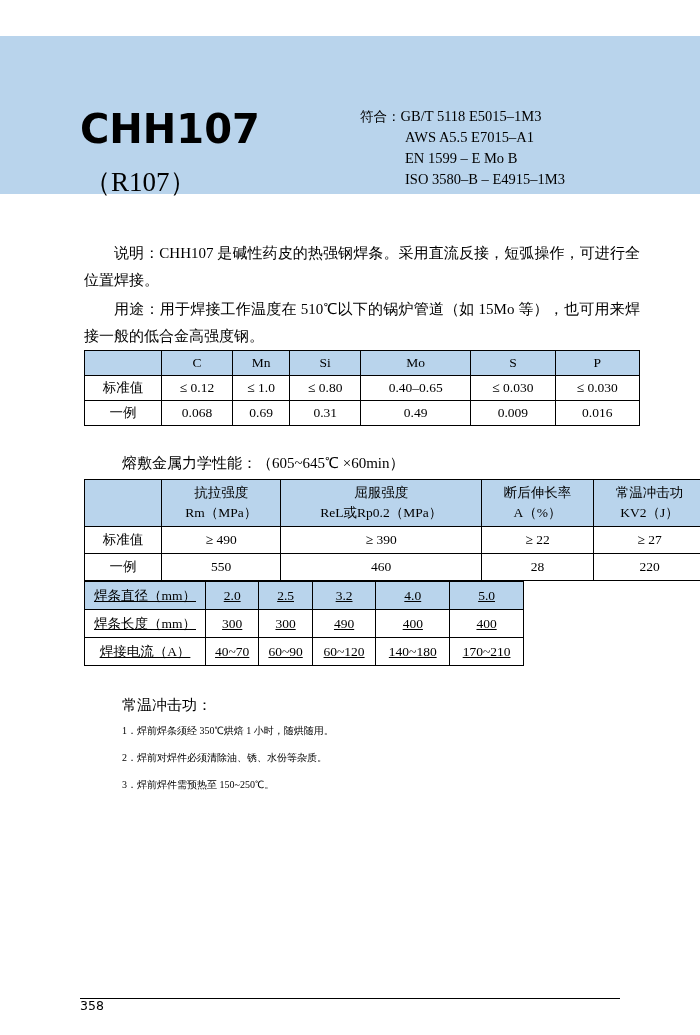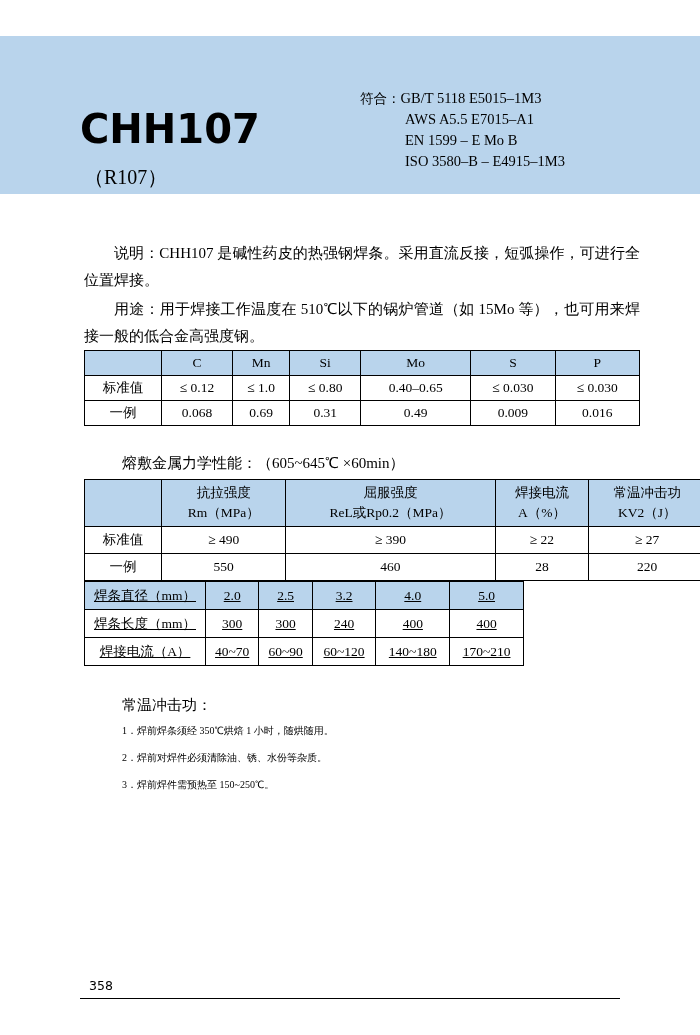--- a/index.html
+++ b/index.html
@@ -38,27 +38,27 @@
     font-family: "DejaVu Sans", sans-serif;
     font-weight: bold;
     font-size: 40px;
     letter-spacing: 0px;
     color: #000;
   }
   .product-sub {
     position: absolute;
     left: 84px;
     top: 100px;
-    font-size: 20px;
+    font-size: 27px;
     font-family: "Liberation Serif", serif;
   }
   .standards {
     position: absolute;
     left: 360px;
-    top: 24px;
+    top: 42px;
     width: 300px;
     text-align: left;
     font-size: 14.5px;
     line-height: 21px;
   }
   .standards .line {
     white-space: nowrap;
   }
   .std-label {
     font-family: "DejaVu Sans", sans-serif;
@@ -145,24 +145,23 @@
     list-style: none;
     font-size: 10px;
     line-height: 27px;
   }
   .notes-list li { white-space: nowrap; }
 
   
   .page-number {
     position: absolute;
     left: 80px;
-    top: 978px;
+    top: 998px;
     font-size: 12.5px;
     font-family: "DejaVu Sans", sans-serif;
-    margin-left: 9px;
   }
   .footer-rule {
     position: absolute;
     left: 80px;
     top: 998px;
     width: 540px;
     height: 1px;
     background: #000;
   }
 </style>
@@ -237,21 +236,21 @@
         <td></td>
         <td>
           <div>抗拉强度</div>
           <div>Rm（MPa）</div>
         </td>
         <td>
           <div>屈服强度</div>
           <div>ReL或Rp0.2（MPa）</div>
         </td>
         <td>
-          <div>焊接电流</div>
+          <div>断后伸长率</div>
           <div>A（%）</div>
         </td>
         <td>
           <div>常温冲击功</div>
           <div>KV2（J）</div>
         </td>
       </tr>
       <tr>
         <td>标准值</td>
         <td>≥ 490</td>
@@ -278,21 +277,21 @@
         <td>2.0</td>
         <td>2.5</td>
         <td>3.2</td>
         <td>4.0</td>
         <td>5.0</td>
       </tr>
       <tr>
         <td>焊条长度（mm）</td>
         <td>300</td>
         <td>300</td>
-        <td>240</td>
+        <td>490</td>
         <td>400</td>
         <td>400</td>
       </tr>
       <tr>
         <td>焊接电流（A）</td>
         <td>40~70</td>
         <td>60~90</td>
         <td>60~120</td>
         <td>140~180</td>
         <td>170~210</td>

